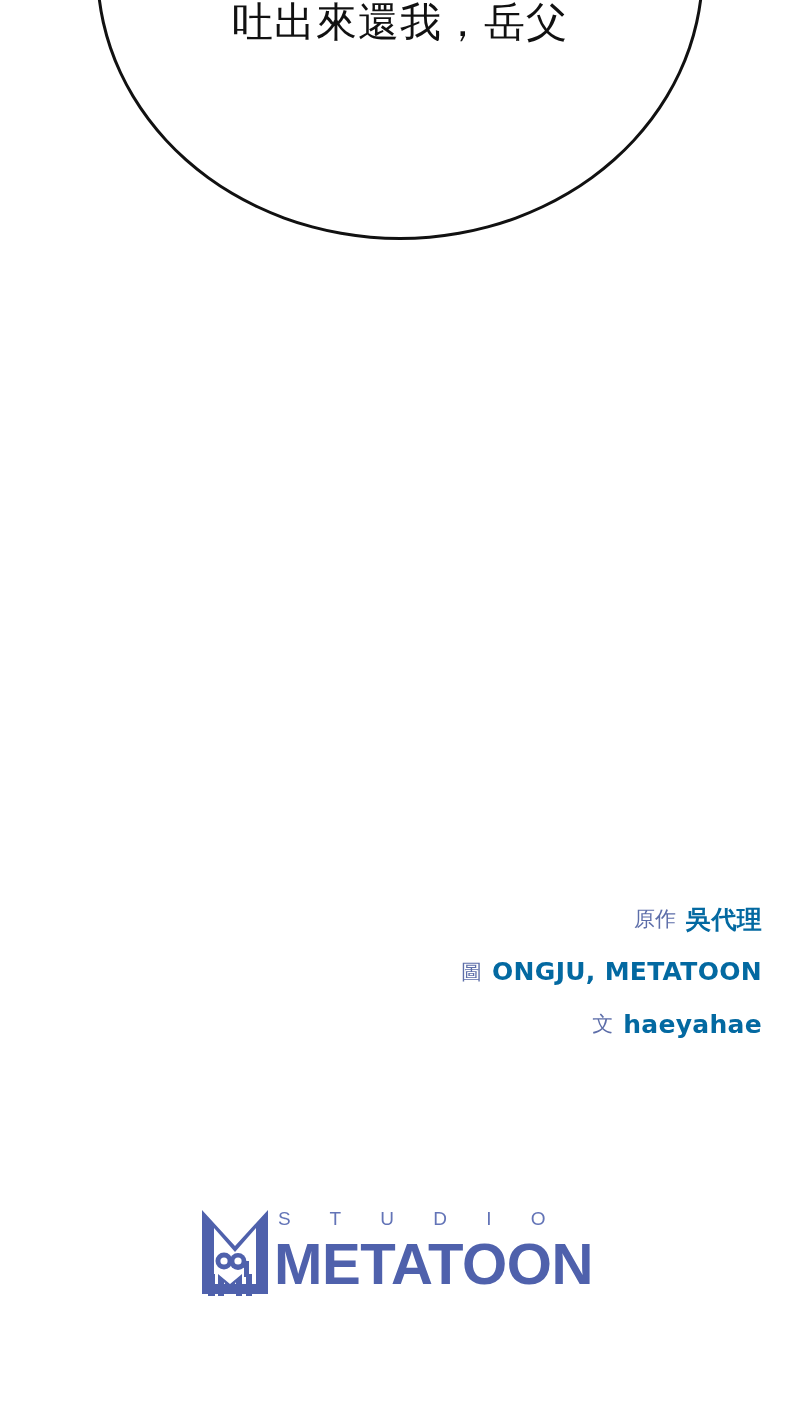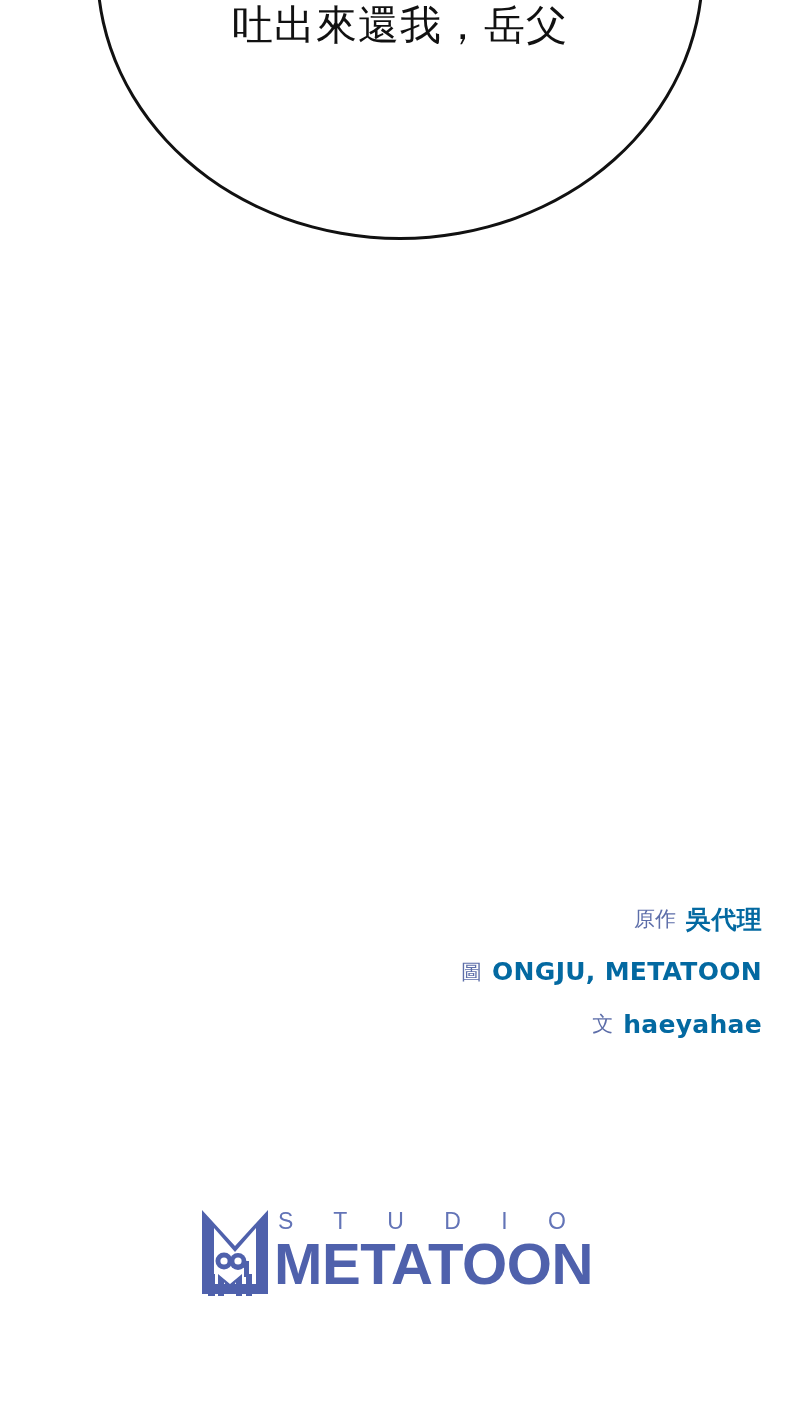--- a/index.html
+++ b/index.html
@@ -33,21 +33,21 @@
     border: 3px solid #111111;
     border-radius: 50% / 50%;
     background: #ffffff;
   }
   .bubble-text {
     position: absolute;
     left: 0;
     top: 0;
     width: 800px;
     text-align: center;
-    font-family: Liberation Sans, sans-serif;
+    font-family: Liberation Mono, monospace;
     font-size: 41px;
     line-height: 50px;
     letter-spacing: 1px;
     color: #111111;
     white-space: nowrap;
   }
 
   
   .tbc {
     position: absolute;
@@ -107,21 +107,21 @@
     left: 0;
     top: 0;
     width: 74px;
     height: 90px;
   }
   .logo-studio {
     position: absolute;
     left: 78px;
     top: 2px;
     font-family: "Liberation Sans", sans-serif;
-    font-size: 23px;
+    font-size: 19px;
     font-weight: 400;
     letter-spacing: 17px;
     color: #6374b7;
     white-space: nowrap;
   }
   .logo-metatoon {
     position: absolute;
     left: 74px;
     top: 27px;
     font-family: "Liberation Sans", "DejaVu Sans", sans-serif;

